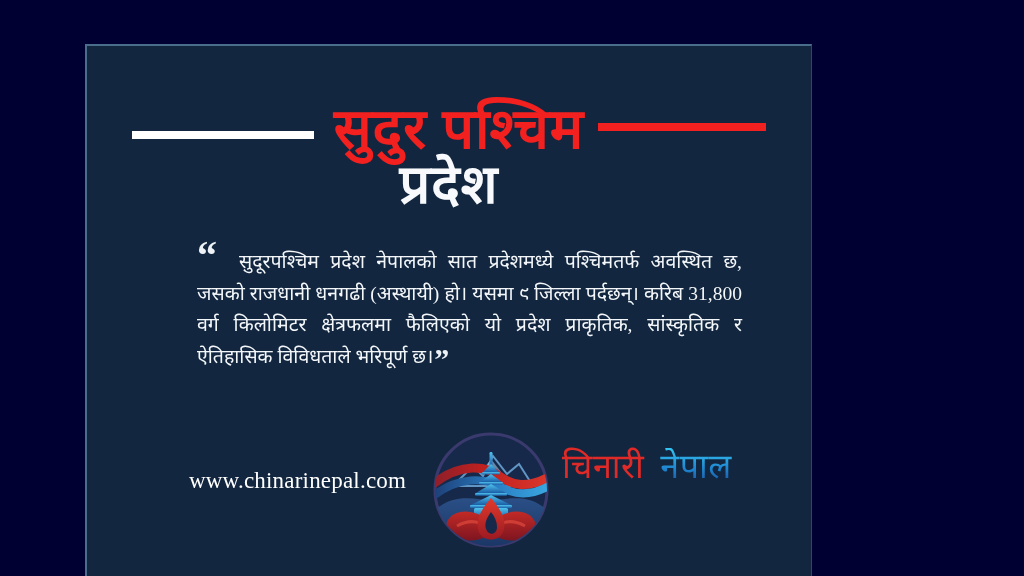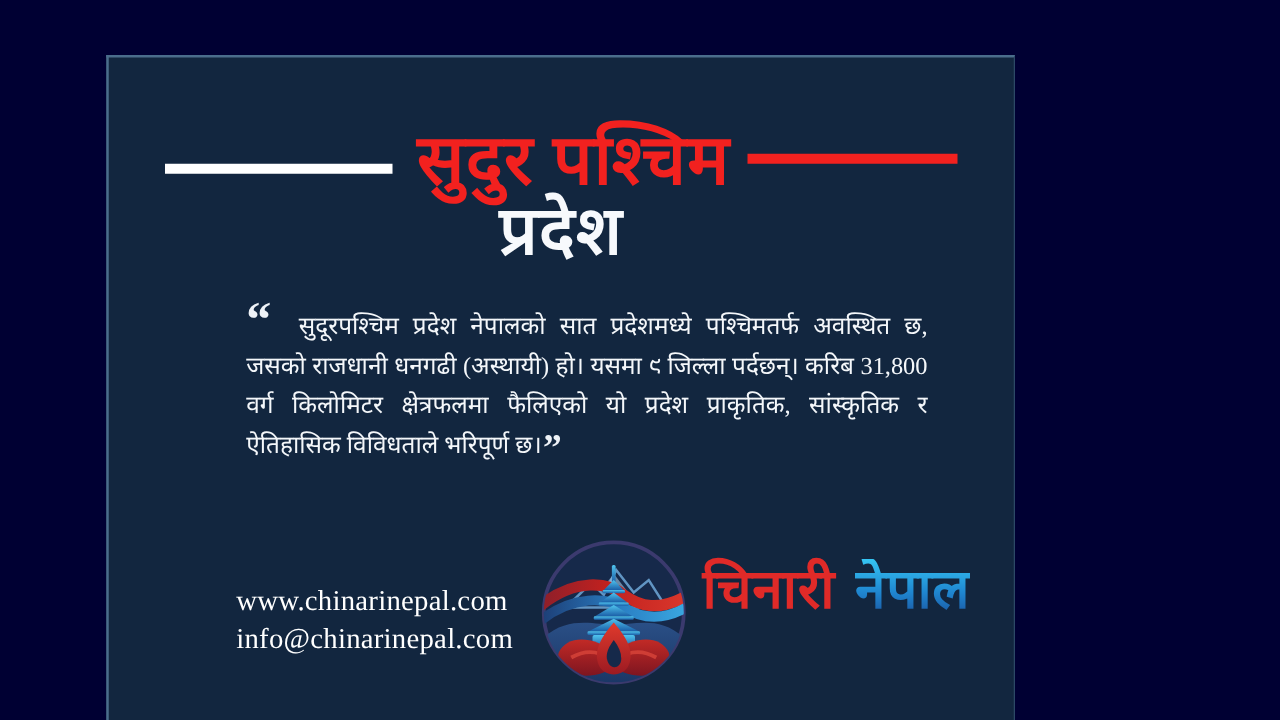--- a/index.html
+++ b/index.html
@@ -152,22 +152,22 @@
     left: 340px;
     top: 8px;
     width: 128px;
     height: 128px;
   }
   .wordmark {
     position: absolute;
     left: 475px;
     top: 32px;
     font-family: "Liberation Serif", "DejaVu Serif", serif;
-    font-size: 44px;
-    font-weight: 700;
+    font-size: 34px;
+    font-weight: 400;
     line-height: 1;
     white-space: nowrap;
     letter-spacing: 0.5px;
   }
   .wm-chinari { color: #e02a28; }
   .wm-nepal {
     color: #1fa8e0;
     margin-left: 16px;
     background: linear-gradient(180deg, #35c6f4 0%, #1f86d0 55%, #1a4f99 100%);
     -webkit-background-clip: text;
@@ -192,21 +192,20 @@
 
     <div class="quote-block">
       <span class="quote-open">“</span>
       <p class="quote-text"><span>सुदूरपश्चिम प्रदेश नेपालको सात प्रदेशमध्ये पश्चिमतर्फ अवस्थित छ, जसको राजधानी धनगढी (अस्थायी) हो। यसमा ९ जिल्ला पर्दछन्। करिब 31,800 वर्ग किलोमिटर क्षेत्रफलमा फैलिएको यो प्रदेश प्राकृतिक, सांस्कृतिक र ऐतिहासिक विविधताले भरिपूर्ण छ।</span><span class="quote-close">”</span></p>
     </div>
 
     <div class="brand-row">
 
       <div class="contact">
         <div>www.chinarinepal.com</div>
-        <div>info@chinarinepal.com</div>
       </div>
 
       <div class="logo-mark">
         <svg viewBox="0 0 128 128" width="128" height="128" aria-hidden="true">
           <defs>
             <clipPath id="circClip">
                 <circle cx="64" cy="64" r="56"></circle>
               </clipPath>
             <linearGradient id="gRibRed" x1="0" y1="0" x2="1" y2="0">
               <stop offset="0%" stop-color="#8d1f2a"></stop>

